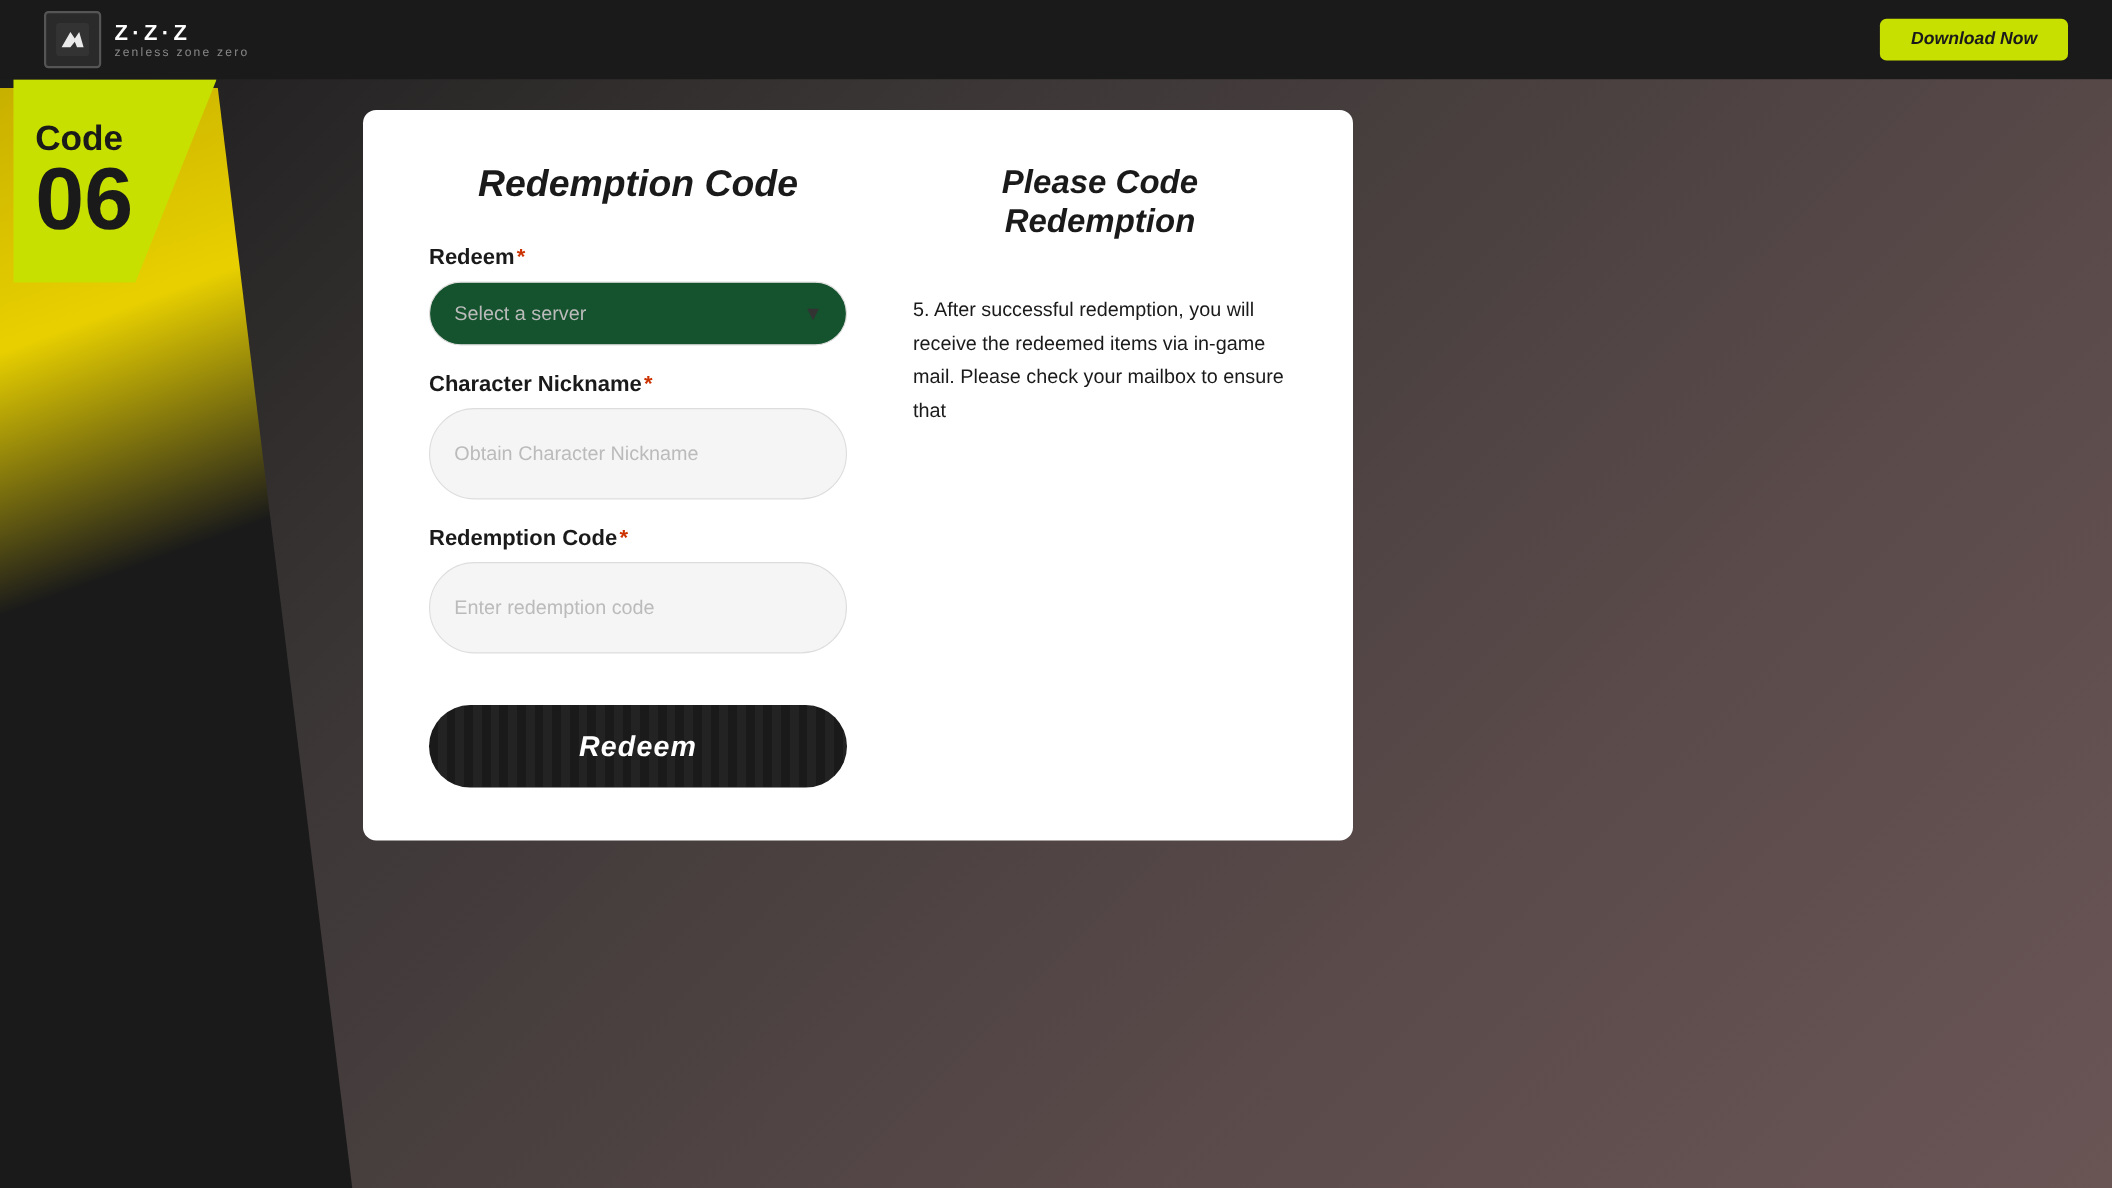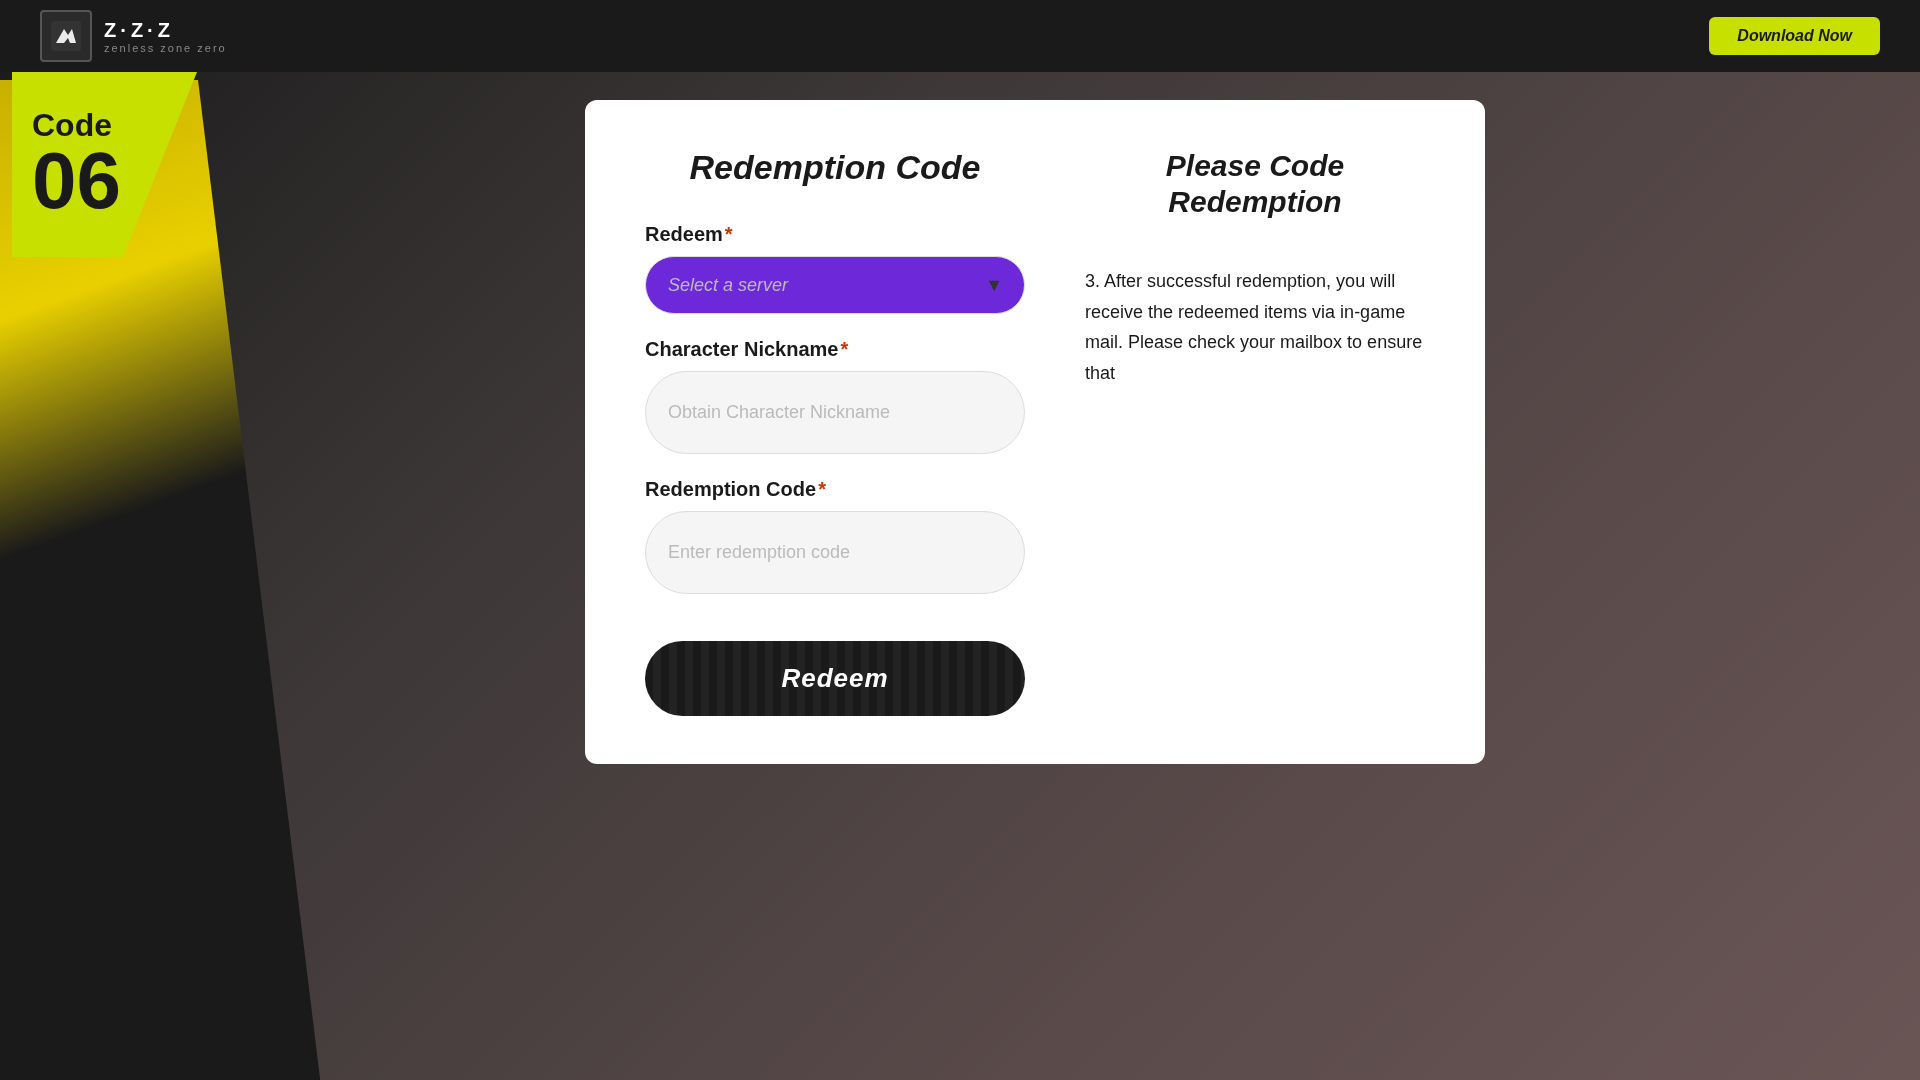--- a/index.html
+++ b/index.html
@@ -137,21 +137,20 @@
     
     .main-container {
       position: absolute;
       top: 72px;
       left: 330px;
       right: 180px;
       bottom: 0;
       z-index: 3;
       display: flex;
       align-items: flex-start;
-      justify-content: center;
       padding-top: 28px;
     }
 
     .white-panel {
       background: #fff;
       border-radius: 12px;
       padding: 48px 60px;
       width: 900px;
       display: flex;
       gap: 60px;
@@ -210,25 +209,24 @@
       position: relative;
     }
 
     .server-select {
       width: 100%;
       padding: 18px 22px;
       border: 1.5px solid #ddd;
       border-radius: 50px;
       font-size: 18px;
       color: #bbb;
-      background: #6d28d9;
+      background: #14532d;
       outline: none;
       appearance: none;
       cursor: pointer;
-      font-style: italic;
     }
 
     .select-arrow {
       position: absolute;
       right: 22px;
       top: 50%;
       transform: translateY(-50%);
       color: #333;
       font-size: 18px;
       pointer-events: none;
@@ -355,17 +353,17 @@
         <input class="field-input" type="text" placeholder="Enter redemption code" style="">
       </div>
 
       
       <button class="redeem-btn">Redeem</button>
     </div>
 
     <div class="info-section">
       <h2 class="info-title">Please Code Redemption</h2>
       <br>
-      <p class="info-text">3. After successful redemption, you will receive the redeemed items via in-game mail. Please check your mailbox to ensure that</p>
+      <p class="info-text">5. After successful redemption, you will receive the redeemed items via in-game mail. Please check your mailbox to ensure that</p>
     </div>
 
   </div>
 </div>
 
 </body></html>

